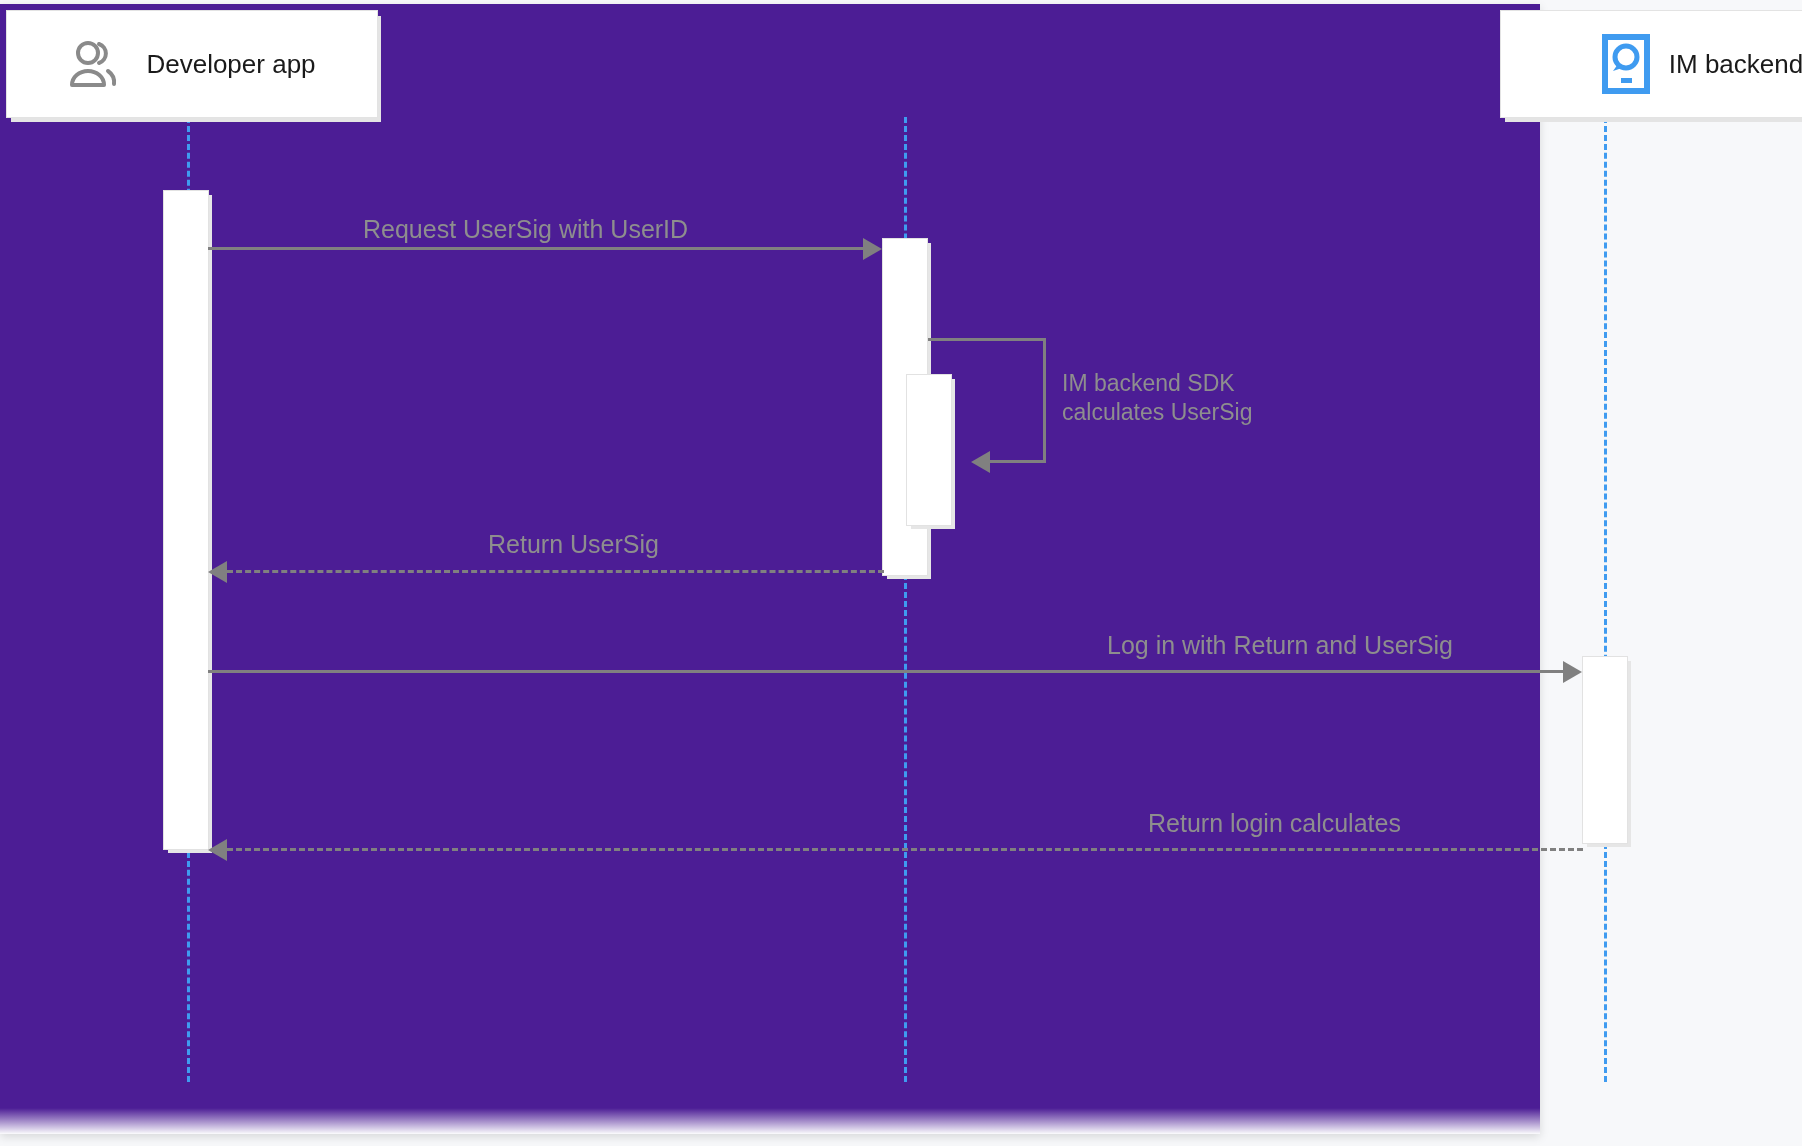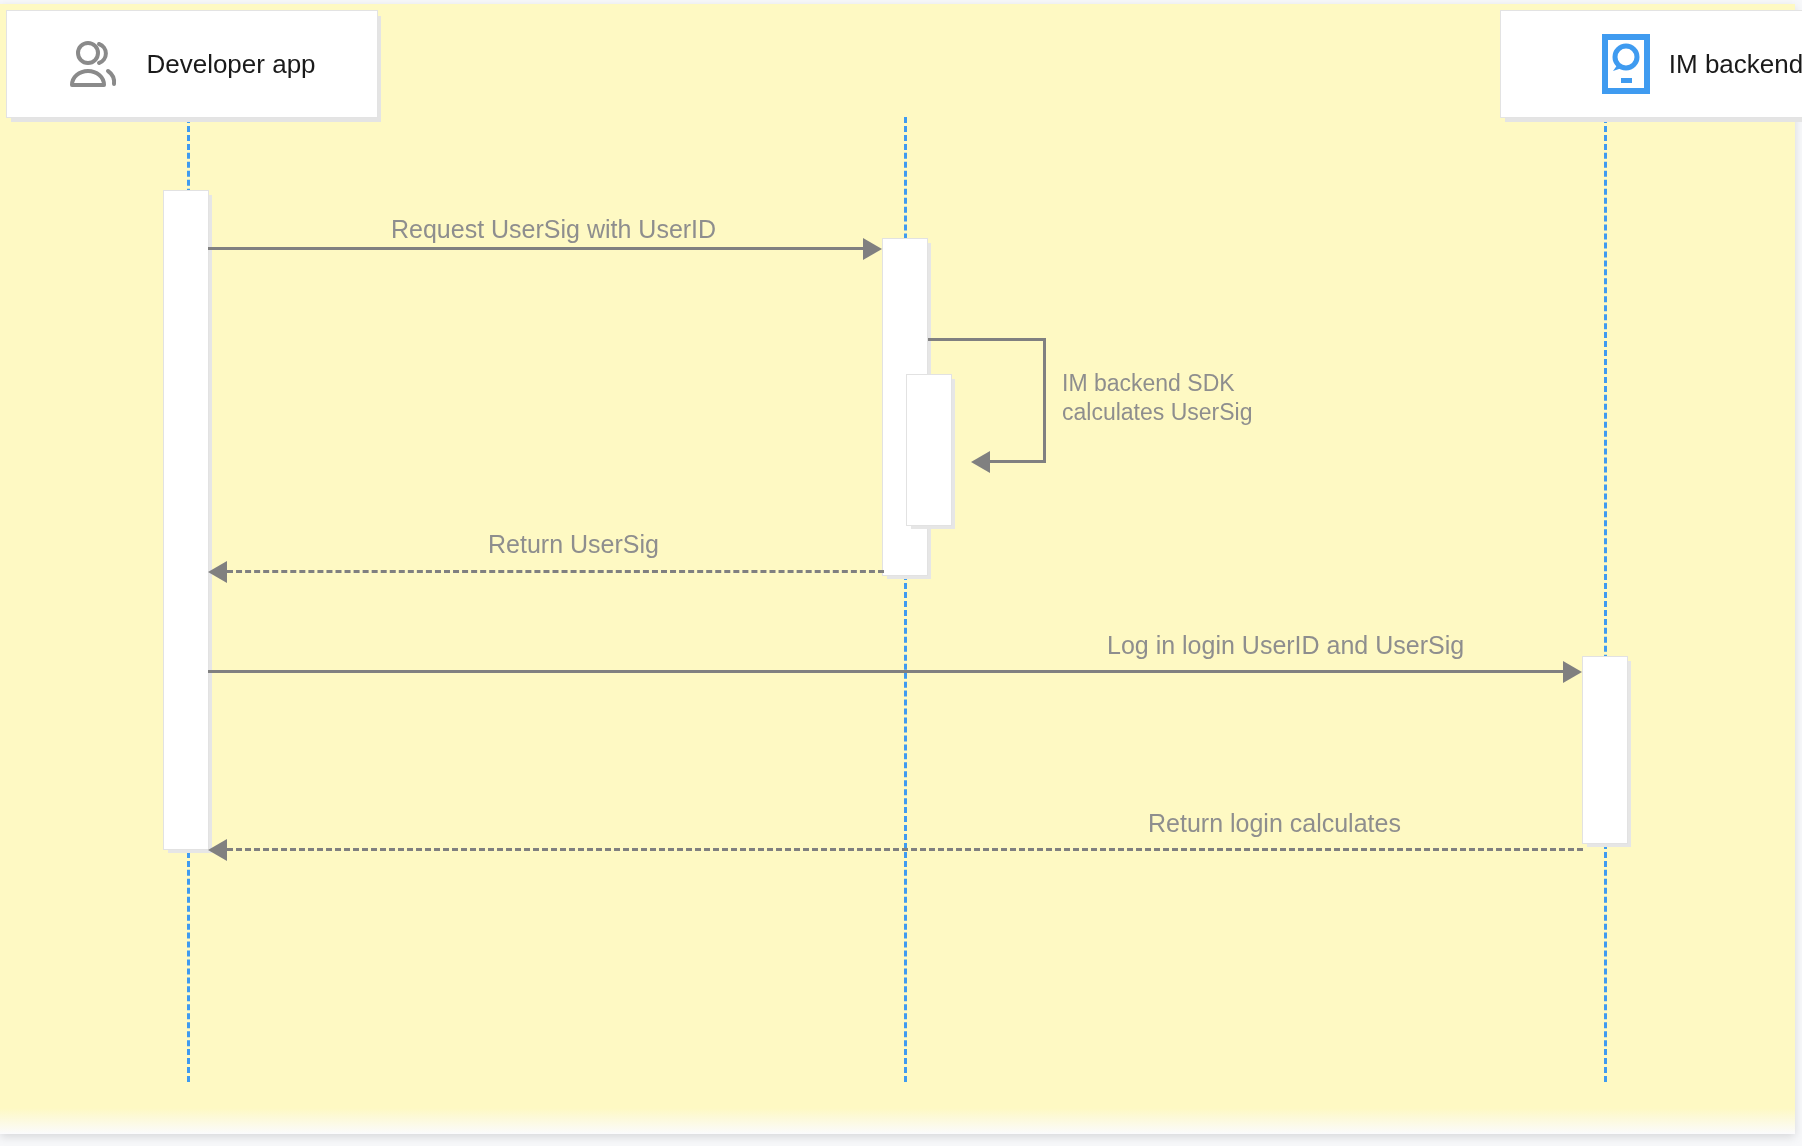--- a/index.html
+++ b/index.html
@@ -14,23 +14,23 @@
     width: 1802px;
     height: 1146px;
     overflow: hidden;
     background: #f7f8fa;
   }
   
   .canvas-sheet {
     position: absolute;
     left: 0px;
     top: 4px;
-    width: 1795px;
+    width: 1540px;
     height: 1130px;
-    background: #fef9c3;
+    background: #4c1d95;
     box-shadow: 0 3px 9px rgba(0,0,0,0.13);
   }
   .canvas-sheet::after {
     content: "";
     position: absolute;
     left: 0; right: 0; bottom: 0;
     height: 26px;
     background: linear-gradient(to bottom, rgba(250,250,252,0) 0%, #fbfbfd 100%);
     pointer-events: none;
   }
@@ -171,36 +171,36 @@
     </div>
 
     <div class="activation" style="left:163px; top:186px; width:46px; height:660px;"></div>
 
     <div class="activation" style="left:882px; top:234px; width:46px; height:338px;"></div>
 
     <div class="activation" style="left:906px; top:370px; width:46px; height:152px;"></div>
 
     <div class="activation" style="left:1582px; top:652px; width:46px; height:188px;"></div>
 
-    <div class="msg-label" style="left:363px; top:211px;margin-left:28px;">Request UserSig with UserID</div>
+    <div class="msg-label" style="left:363px; top:211px;">Request UserSig with UserID</div>
     <div class="msg-line" style="left:208px; top:243px; width:655px;"></div>
     <div class="arrow-head right" style="left:863px; top:234px;"></div>
 
     <div class="loop-seg loop-top" style="left:928px; top:334px; width:118px;"></div>
     <div class="loop-seg loop-right" style="left:1043px; top:334px; width:0px; height:125px;"></div>
     <div class="loop-seg loop-bottom" style="left:990px; top:456px; width:56px;"></div>
     <div class="arrow-head left" style="left:971px; top:447px;"></div>
     <div class="note-label" style="left:1062px; top:365px;">IM backend SDK
 calculates UserSig</div>
 
     <div class="msg-label" style="left:488px; top:526px;">Return UserSig</div>
     <div class="msg-line dashed" style="left:227px; top:566px; width:657px;"></div>
     <div class="arrow-head left" style="left:208px; top:557px;"></div>
 
-    <div class="msg-label" style="left:1107px; top:627px;">Log in login UserID and UserSig</div>
+    <div class="msg-label" style="left:1107px; top:627px;">Log in with Return and UserSig</div>
     <div class="msg-line" style="left:208px; top:666px; width:1355px;"></div>
     <div class="arrow-head right" style="left:1563px; top:657px;"></div>
 
     <div class="msg-label" style="left:1148px; top:805px;">Return login calculates</div>
     <div class="msg-line dashed" style="left:227px; top:844px; width:1356px;"></div>
     <div class="arrow-head left" style="left:208px; top:835px;"></div>
 
   </div>
 </div>
 

